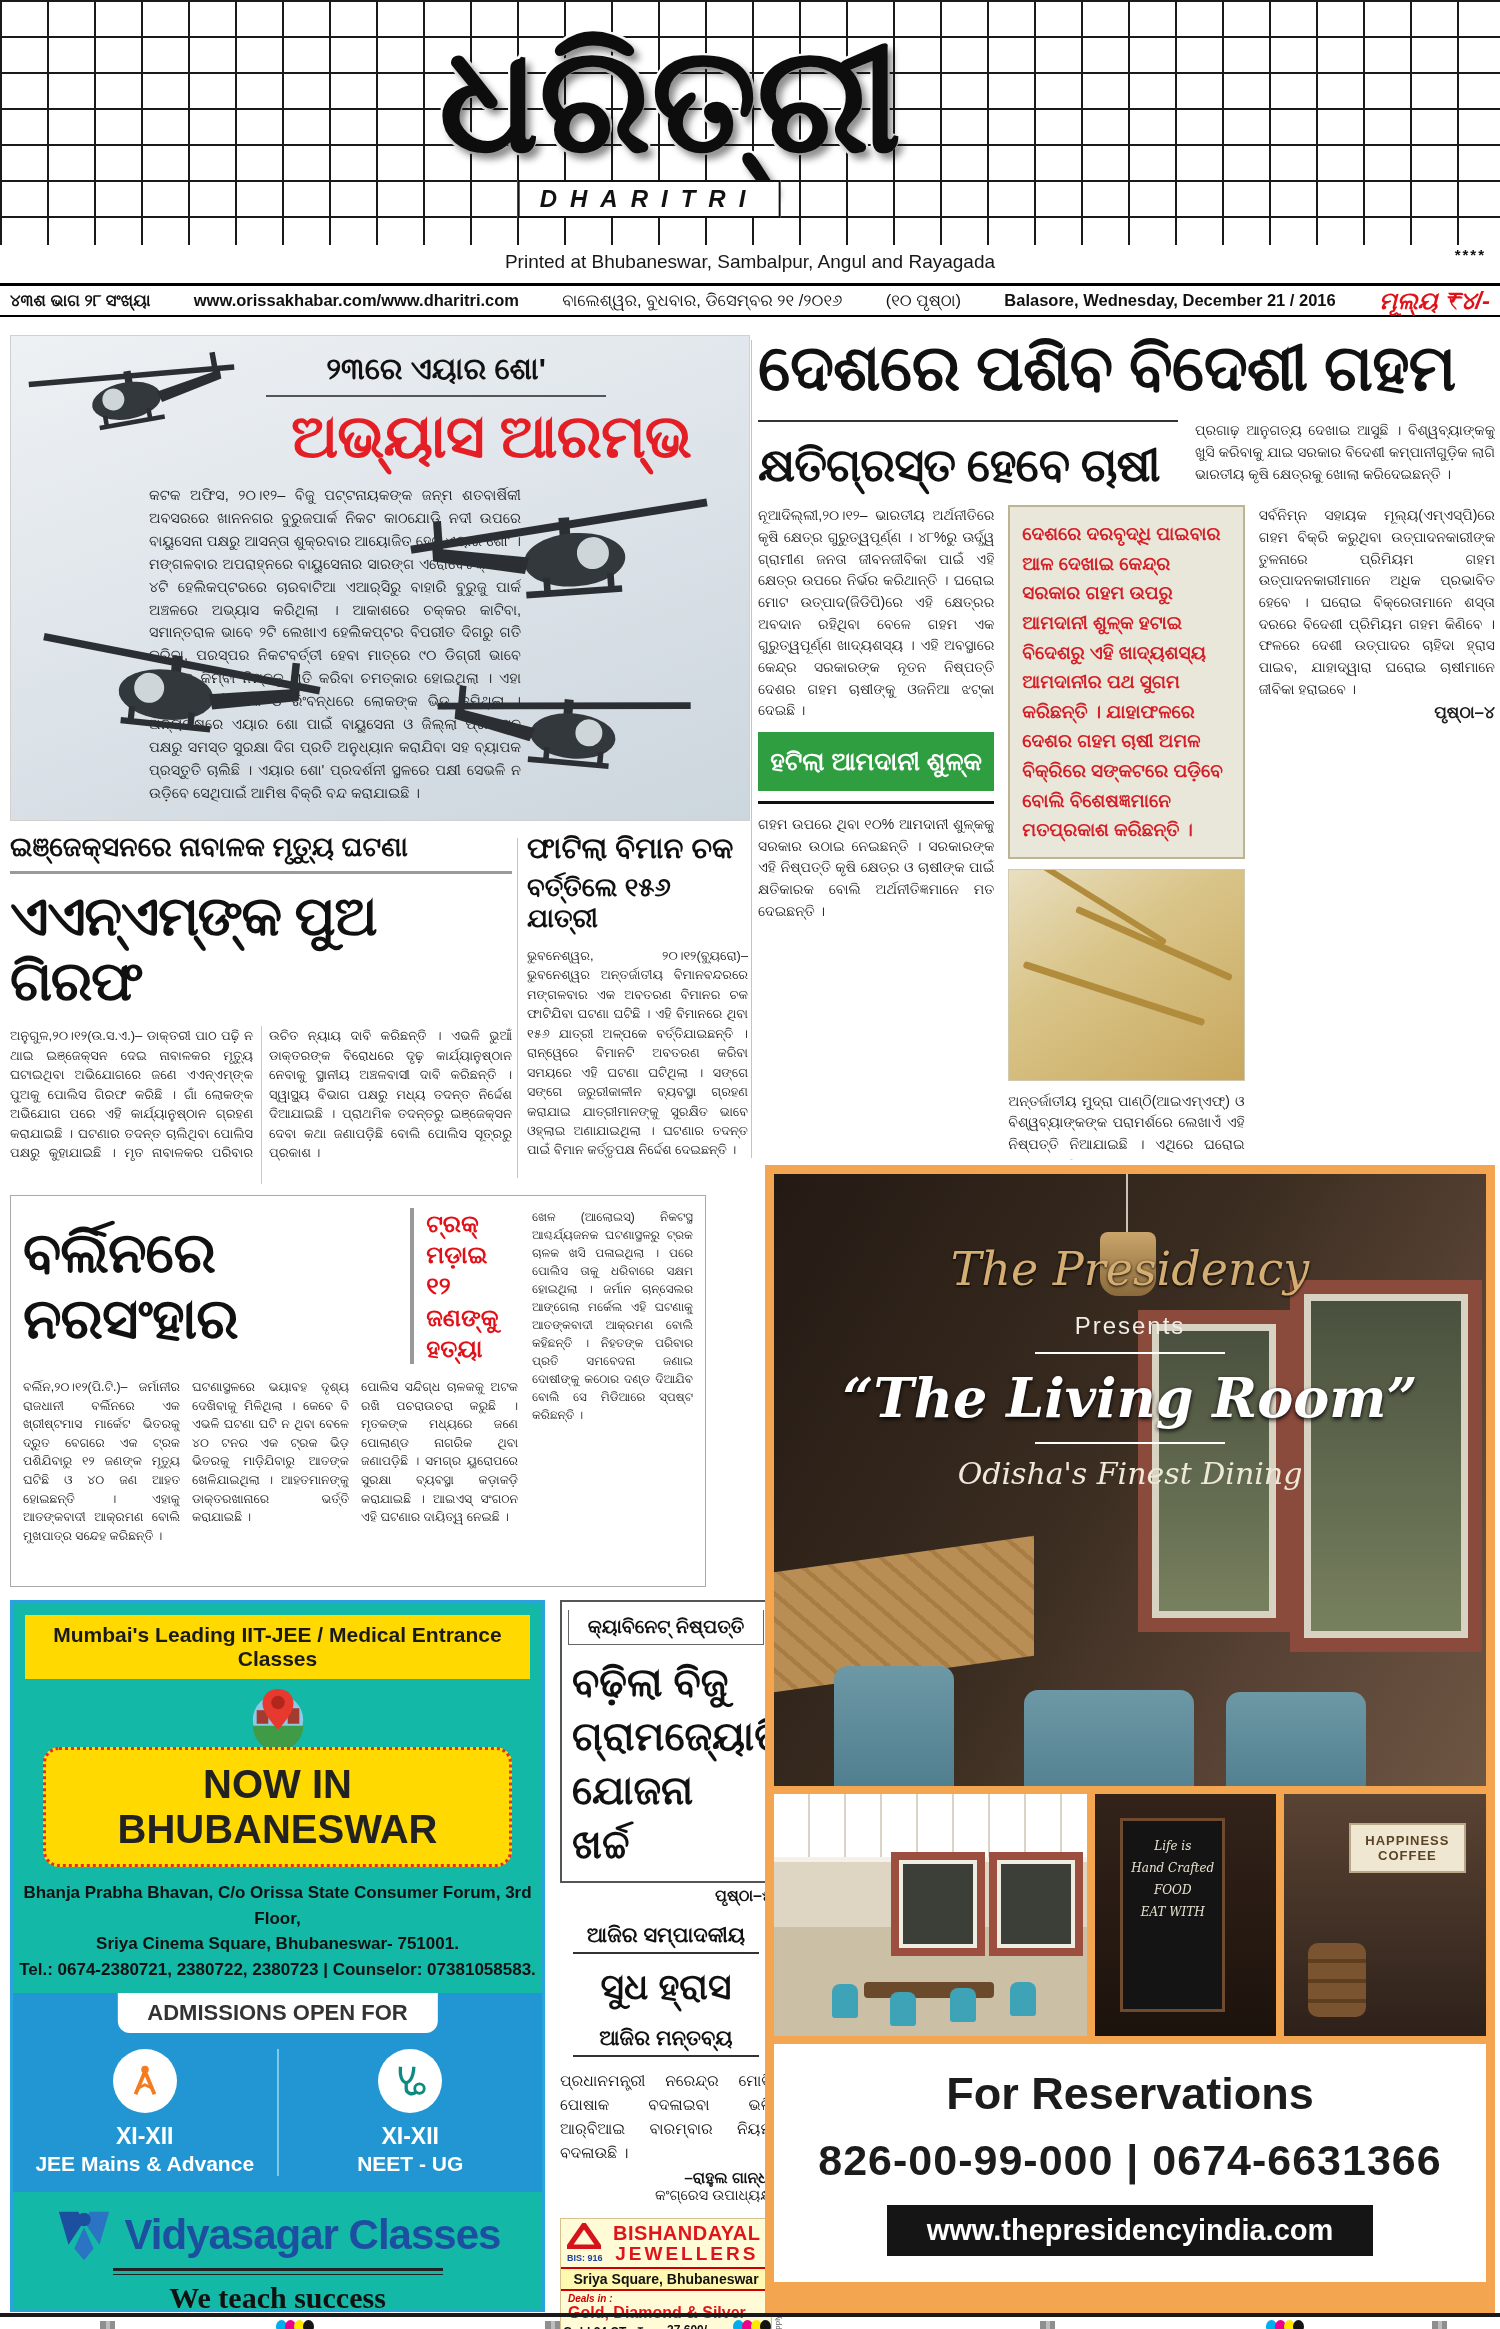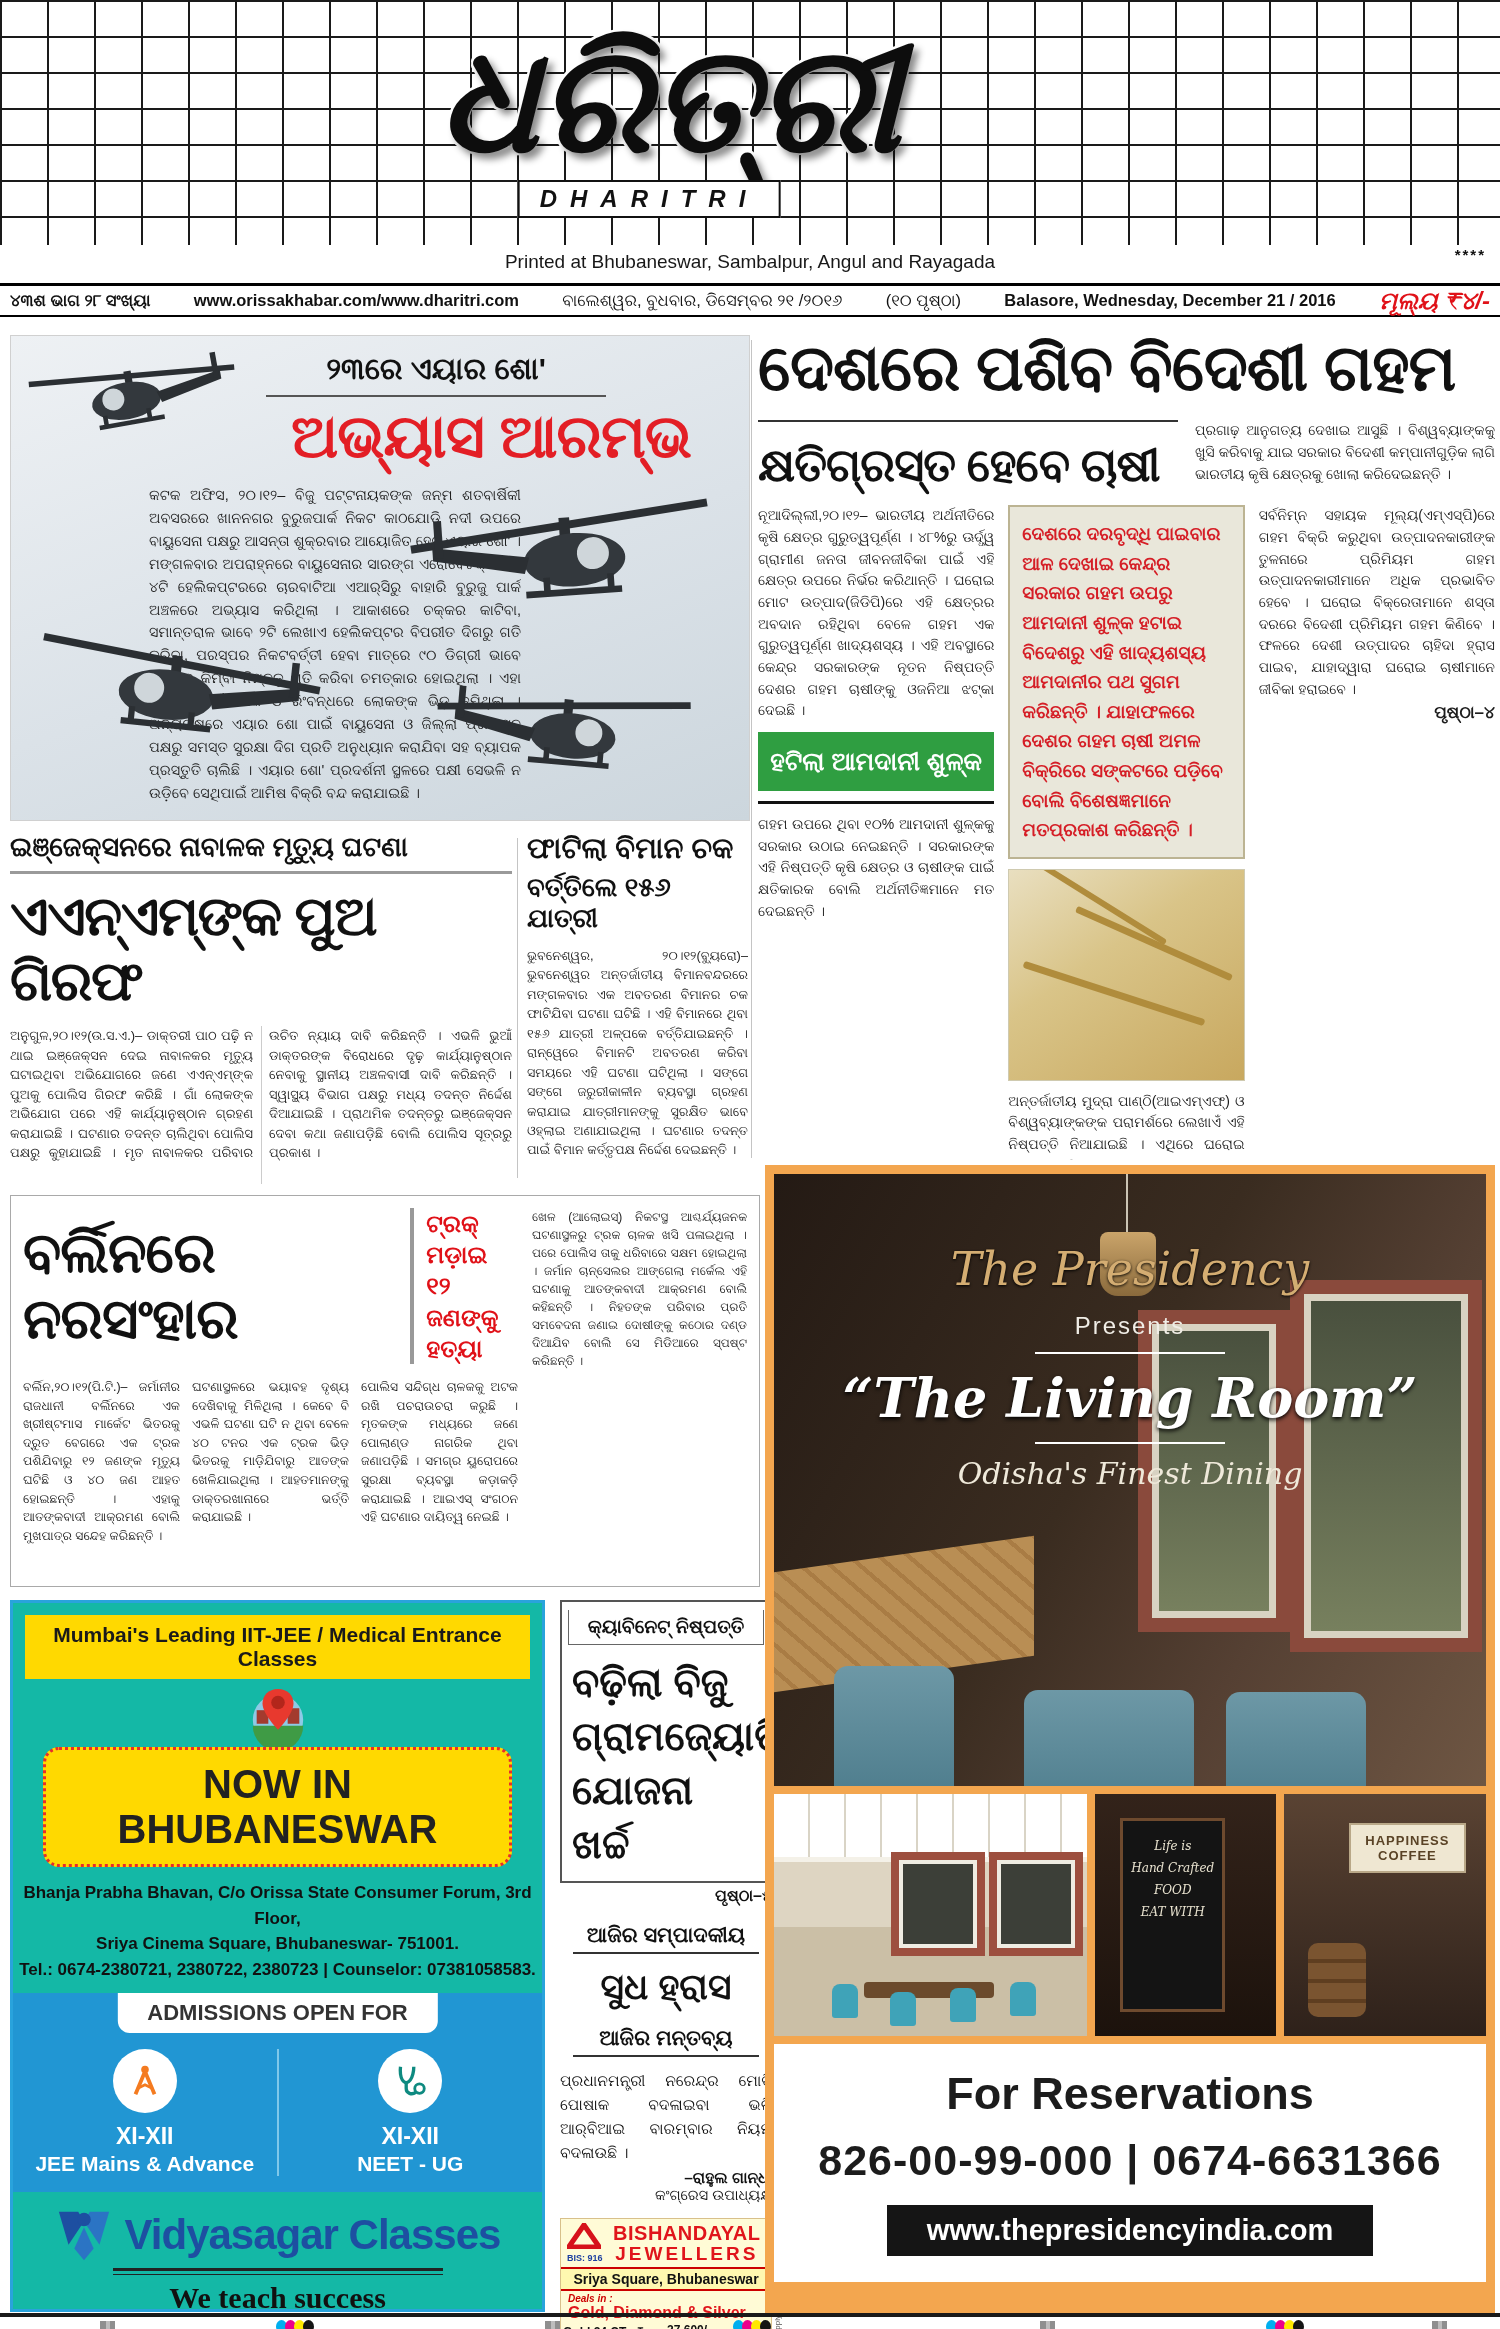--- a/index.html
+++ b/index.html
@@ -6,21 +6,21 @@
   body{font-family:"Liberation Sans",sans-serif;color:#111;}
   .page{position:relative;width:1500px;height:2329px;background:#fff;overflow:hidden;}
   .abs{position:absolute;}
 
   
   .masthead{left:0;top:0;width:1500px;height:245px;
     background-image:repeating-linear-gradient(to right,#1a1a1a 0 2px,transparent 2px 47px),
                      repeating-linear-gradient(to bottom,#1a1a1a 0 2px,transparent 2px 36px);
     background-color:#fff;}
   .logo-wrap{left:370px;top:0;width:600px;height:245px;text-align:center;}
-  .logo-odia{font-size:148px;line-height:200px;font-weight:bold;font-style:italic;color:#0d0d0d;
+  .logo-odia{font-size:148px;line-height:200px;font-weight:bold;color:#0d0d0d;
     text-shadow:5px 6px 7px rgba(0,0,0,.45), -2px -2px 0 #fff, 2px -2px 0 #fff, -2px 2px 0 #fff;}
   .logo-latin{position:absolute;left:50%;transform:translateX(-58%);top:180px;background:#fff;border:2px solid #111;
     padding:3px 20px;font-size:24px;font-weight:bold;font-style:italic;letter-spacing:13px;color:#111;}
   .printed-line{left:0;top:251px;width:1500px;text-align:center;font-size:19px;color:#181818;}
   .stars{right:14px;top:246px;font-size:15px;font-weight:bold;letter-spacing:2px;}
 
   
   .datebar{left:0;top:283px;width:1500px;height:34px;border-top:3px solid #000;border-bottom:2px solid #000;
     display:flex;align-items:center;justify-content:space-between;box-sizing:border-box;padding:0 10px;font-size:16.5px;}
   .datebar .bold{font-weight:bold;}
@@ -62,21 +62,21 @@
   .wh-c{flex:1;font-size:14px;line-height:1.55;overflow:hidden;}
   .duty-box{background:#2f9e41;color:#fff;text-align:center;font-size:25px;font-weight:800;padding:10px 4px;margin:10px 0 0;}
   .duty-rule{border-top:3px solid #111;margin:10px 0;}
   .red-box{background:#e9e7da;border:2px solid #bcb493;color:#d51e26;font-size:18.5px;font-weight:600;line-height:1.6;padding:12px;}
   .wheat-photo{height:210px;margin:10px 0;border:1px solid #cfcab0;position:relative;overflow:hidden;
     background:linear-gradient(145deg,#e9dfc0 0%,#d9c488 40%,#c8a85f 100%);}
   .stalk{position:absolute;background:#b08c3c;border-radius:3px;}
   .page-ref{text-align:right;font-weight:800;font-size:17px;}
 
   
-  .berlin{left:10px;top:1195px;width:750px;height:392px;border:1px solid #a9a9a9;box-sizing:border-box;padding:12px;display:flex;gap:14px;overflow:hidden;}
+  .berlin{left:10px;top:1195px;width:696px;height:392px;border:1px solid #a9a9a9;box-sizing:border-box;padding:12px;display:flex;gap:14px;overflow:hidden;}
   .bl-left{width:495px;}
   .bl-head{display:flex;align-items:center;}
   .bl-headline{font-size:56px;font-weight:800;letter-spacing:-1px;width:382px;}
   .bl-kicker{border-left:4px solid #999;padding-left:12px;margin-left:6px;color:#e01118;font-size:24px;font-weight:800;line-height:1.3;width:92px;}
   .bl-cols{display:flex;gap:12px;margin-top:14px;}
   .bl-col{flex:1;font-size:12.4px;line-height:1.5;height:252px;overflow:hidden;}
   .bl-right{width:216px;font-size:12px;line-height:1.5;overflow:hidden;}
 
   
   .vidya{left:10px;top:1600px;width:535px;height:712px;border:3px solid #29a3dc;background:#14b8a6;box-sizing:border-box;overflow:hidden;}

